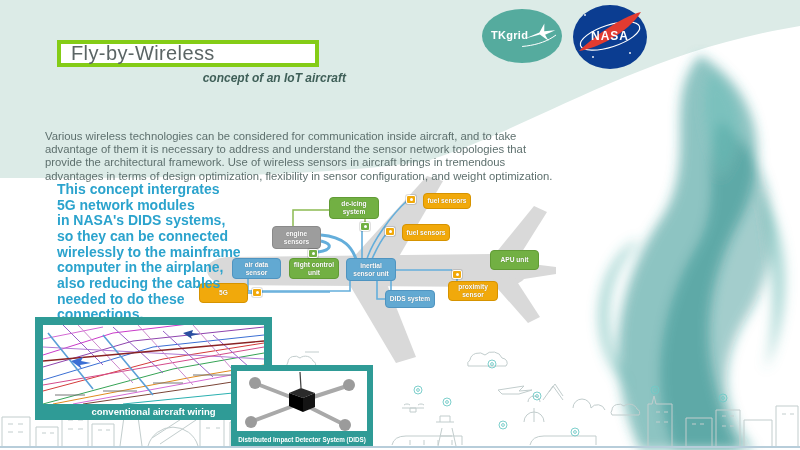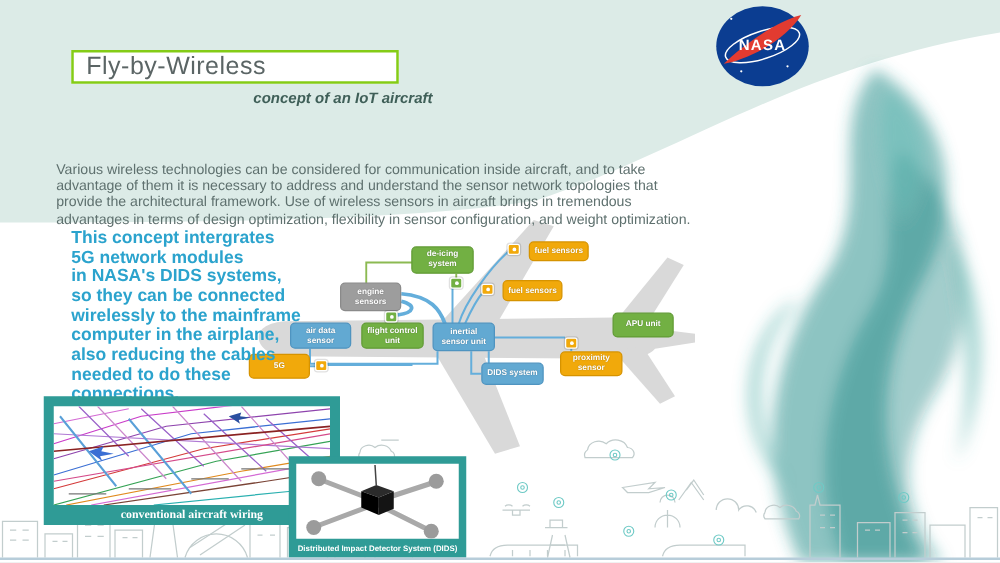--- a/index.html
+++ b/index.html
@@ -1,21 +1,21 @@
 <!DOCTYPE html>
 <html><head>
 <meta charset="utf-8">
 <style>
   html,body{margin:0;padding:0;background:#e8e8e8;font-family:"Liberation Sans",sans-serif;}
   .slide{position:relative;width:800px;height:450px;background:#ffffff;overflow:hidden;margin:0 auto;}
   .abs{position:absolute;}
   svg{display:block;}
 
   
-  .title-box{left:57px;top:40px;width:262px;height:27px;background:#ffffff;border:2px solid #84cc16;display:flex;align-items:center;padding-left:10px;box-sizing:border-box;z-index:6;}
+  .title-box{left:57px;top:40px;width:262px;height:27px;background:#ffffff;border:4px solid #84cc16;display:flex;align-items:center;padding-left:10px;box-sizing:border-box;z-index:6;}
   .title-box span{font-size:20px;color:#5b6565;letter-spacing:.4px;}
   .subtitle{left:140px;top:71px;width:206px;text-align:right;font-size:12px;font-style:italic;font-weight:bold;color:#3f5f58;z-index:6;}
   .intro{left:45px;top:98px;width:516px;font-size:11.3px;line-height:1.17;color:#5e706e;z-index:6;margin-top:32px;}
   .note{left:57px;top:182px;width:190px;font-size:14px;font-weight:bold;line-height:1.12;color:#2ba3cd;white-space:pre-line;z-index:6;}
 
   
   .logo-tkgrid{left:482px;top:9px;width:80px;height:54px;background:#55ab9e;border-radius:50%;z-index:7;}
   .logo-tkgrid .lbl{position:absolute;left:9px;top:20px;font-size:11px;font-weight:bold;color:#ffffff;letter-spacing:.3px;}
   .logo-nasa{left:573px;top:5px;width:74px;height:64px;background:#0b3d91;border-radius:50%;z-index:7;}
   .logo-nasa .lbl{position:absolute;left:0;right:0;top:24px;text-align:center;font-size:12px;font-weight:bold;color:#ffffff;letter-spacing:1px;}
@@ -43,21 +43,21 @@
   .p-prox{left:448px;top:281px;width:50px;height:20px;}
   .p-apu{left:490px;top:250px;width:49px;height:20px;}
   .pc-fuel1{left:406px;top:195px;} .pc-fuel2{left:385px;top:227px;}
   .pc-fcu{left:308px;top:249px;} .pc-deice{left:360px;top:222px;}
   .pc-5g{left:252px;top:288px;} .pc-prox{left:452px;top:270px;}
 
   
   .fig{position:absolute;background:#2f9b96;z-index:8;}
   .fig-wiring{left:35px;top:317px;width:237px;height:103px;}
   .fig-wiring .img{position:absolute;left:8px;top:8px;width:221px;height:79px;background:#ffffff;overflow:hidden;}
-  .fig-wiring .cap{position:absolute;left:0;right:0;bottom:1px;height:14px;font-size:9.5px;font-weight:bold;color:#ffffff;text-align:center;line-height:14px;font-family:Liberation Serif, serif;}
+  .fig-wiring .cap{position:absolute;left:0;right:0;bottom:1px;height:14px;font-size:9.5px;font-weight:bold;color:#ffffff;text-align:center;line-height:14px;}
   .fig-dids{left:231px;top:365px;width:142px;height:81px;z-index:9;}
   .fig-dids .img{position:absolute;left:6px;top:6px;width:130px;height:60px;background:#ffffff;overflow:hidden;}
   .fig-dids .cap{position:absolute;left:0;right:0;bottom:1px;height:11px;font-size:6.3px;font-weight:bold;color:#ffffff;text-align:center;line-height:11px;}
 
   .bottom-line{left:0;top:446px;width:800px;height:2px;background:#b7cdda;z-index:10;}
 </style>
 </head>
 <body>
 
 <div class="slide">
@@ -148,20 +148,29 @@
       <circle cx="492" cy="14" r="4"></circle>
         <circle cx="492" cy="14" r="1.4"></circle>
     </g>
   </svg>
 
   <div class="abs title-box">
     <span>Fly-by-Wireless</span>
   </div>
   <div class="abs subtitle">concept of an IoT aircraft</div>
 
+  <div class="abs logo-tkgrid">
+    <span class="lbl">TKgrid</span>
+    <svg class="abs" style="left:40px;top:12px" width="36" height="28" viewBox="0 0 36 28">
+      <g transform="rotate(-14 18 14)">
+        <path d="M2,14 L18,11.5 L25,4 L23,11.5 L34,13 L23,15 L25,22 L18,13.5 Z" fill="#ffffff"></path>
+      </g>
+      <path d="M-34,24 C-6,28 18,26 34,14" fill="none" stroke="#ffffff" stroke-width="1"></path>
+    </svg>
+  </div>
 
   <div class="abs logo-nasa">
     <svg class="abs" style="left:0;top:0" width="74" height="64" viewBox="0 0 74 64">
       <circle cx="12" cy="10" r="0.9" fill="#fff"></circle>
         <circle cx="60" cy="14" r="0.9" fill="#fff"></circle>
       <circle cx="20" cy="52" r="0.9" fill="#fff"></circle>
         <circle cx="57" cy="48" r="0.9" fill="#fff"></circle>
       <ellipse cx="37" cy="31" rx="31" ry="11" fill="none" stroke="#ffffff" stroke-width="1.2" transform="rotate(-18 37 31)"></ellipse>
       <path d="M6,46 C20,32 48,12 68,7 C62,17 50,27 38,34 C27,40 14,45 6,46 Z" fill="#e23b30"></path>
     </svg>

